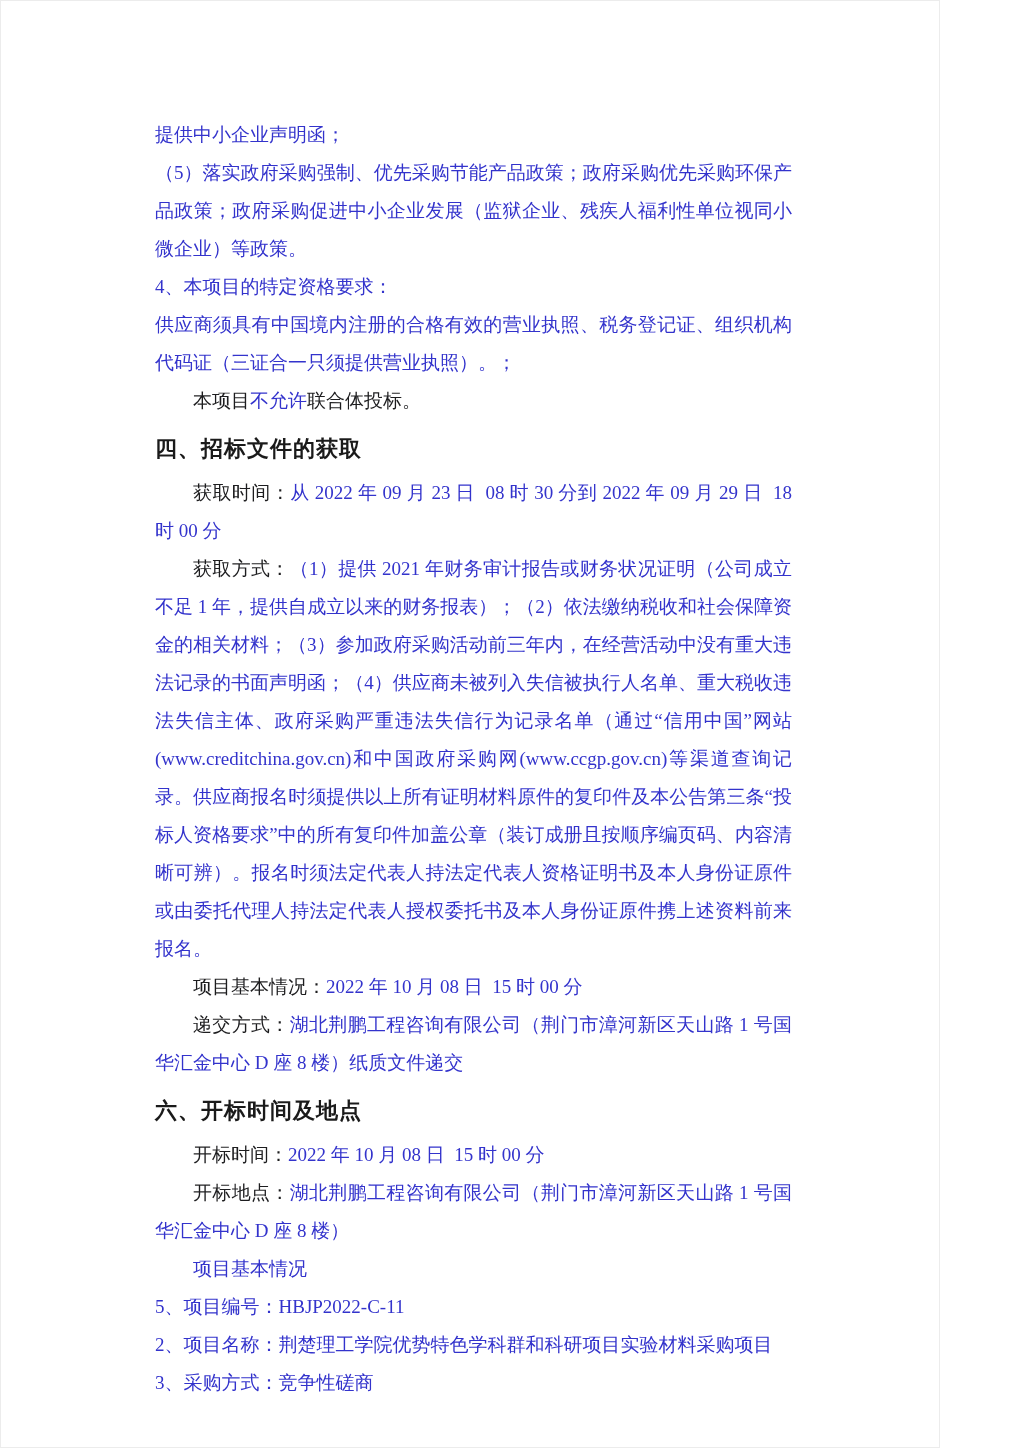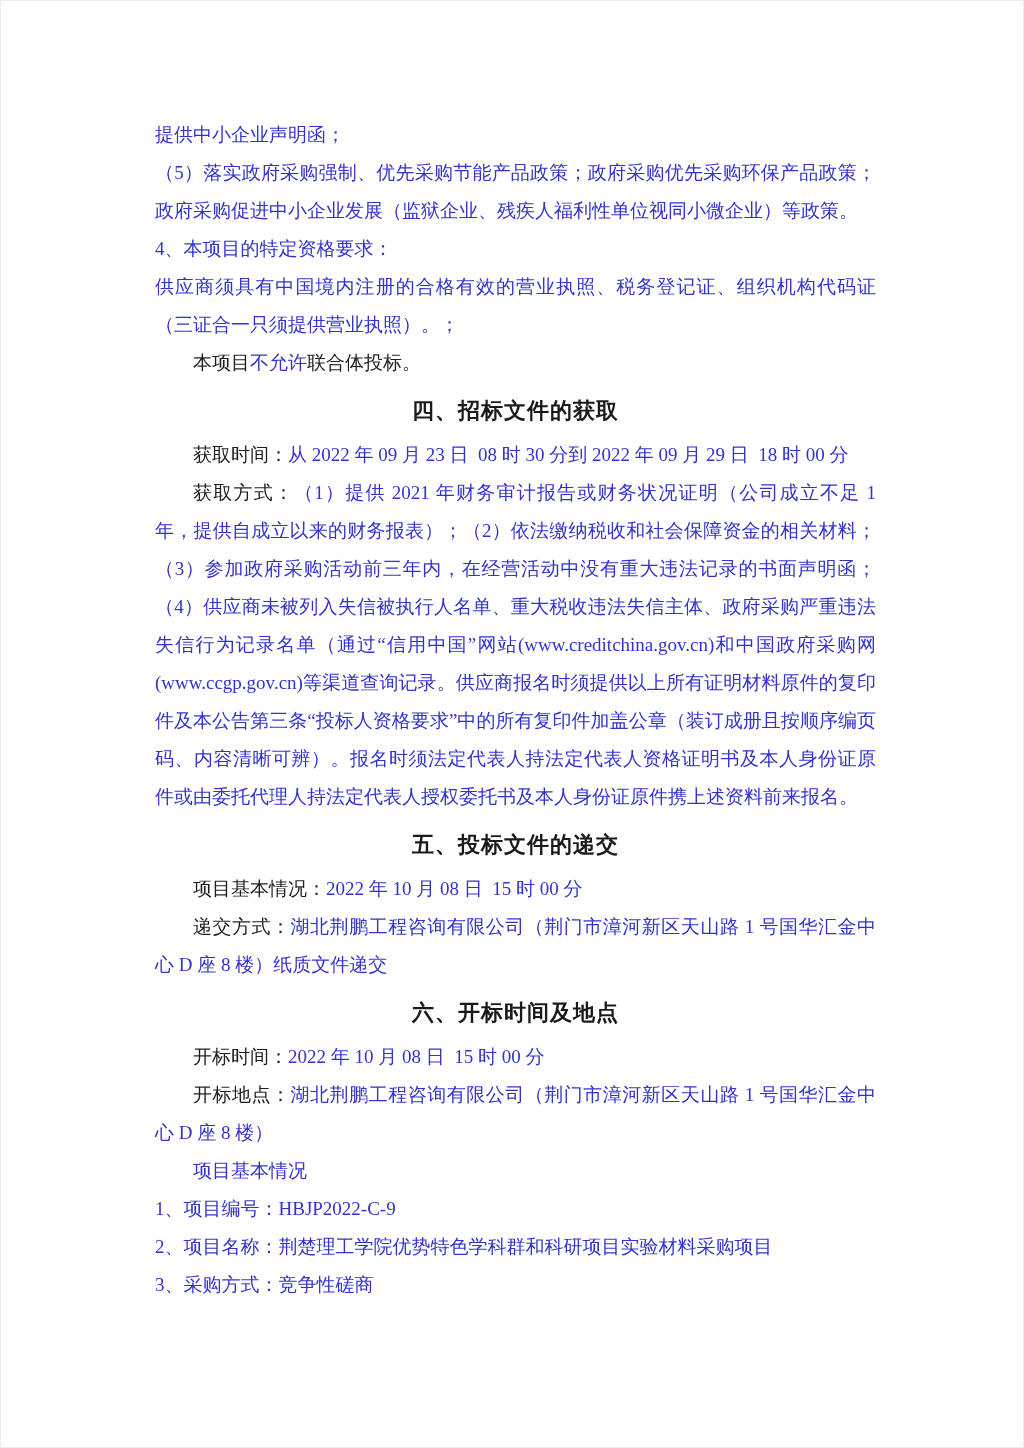--- a/index.html
+++ b/index.html
@@ -1,18 +1,18 @@
 <!DOCTYPE html>
 <html><head>
 <meta charset="utf-8">
 <style>
   html, body { margin: 0; padding: 0; background: #ffffff; }
   .page {
     position: relative;
-    width: 1024px;
+    width: 940px;
     height: 1448px;
     box-sizing: border-box;
     background: #ffffff;
     box-shadow: inset 0 0 0 1px #ececec;
     padding: 116px 148px 40px 155px;
     font-family: "Liberation Serif", "DejaVu Serif", serif;
     font-size: 19px;
     color: #1d1d1f;
     overflow: hidden;
   }
@@ -25,21 +25,21 @@
   .blue { color: #3333cc; }
   .indent { text-indent: 2em; }
   .heading {
     font-family: "Liberation Sans", "DejaVu Sans", sans-serif;
     font-weight: 600;
     font-size: 22px;
     color: #1a1a1a;
     line-height: 42px;
     margin: 8px 0 4px 0;
     letter-spacing: 1px;
-    text-align: center;
+    text-align: left;
   }
   .label { color: #1d1d1f; margin-top: 32px; }
   .em-italic {
     color: #3333cc;
   }
 </style>
 </head>
 <body>
 
 <div class="page">
@@ -53,34 +53,33 @@
   <p class="para blue">供应商须具有中国境内注册的合格有效的营业执照、税务登记证、组织机构代码证（三证合一只须提供营业执照）。；</p>
 
   <p class="para indent"><span class="label">本项目</span><span class="em-italic">不允许</span><span class="label">联合体投标。</span></p>
 
   <h2 class="heading">四、招标文件的获取</h2>
 
   <p class="para indent"><span class="label">获取时间：</span><span class="blue">从 2022 年 09 月 23 日  08 时 30 分到 2022 年 09 月 29 日  18 时 00 分</span></p>
 
   <p class="para indent"><span class="label">获取方式：</span><span class="blue">（1）提供 2021 年财务审计报告或财务状况证明（公司成立不足 1 年，提供自成立以来的财务报表）；（2）依法缴纳税收和社会保障资金的相关材料；（3）参加政府采购活动前三年内，在经营活动中没有重大违法记录的书面声明函；（4）供应商未被列入失信被执行人名单、重大税收违法失信主体、政府采购严重违法失信行为记录名单（通过“信用中国”网站(www.creditchina.gov.cn)和中国政府采购网(www.ccgp.gov.cn)等渠道查询记录。供应商报名时须提供以上所有证明材料原件的复印件及本公告第三条“投标人资格要求”中的所有复印件加盖公章（装订成册且按顺序编页码、内容清晰可辨）。报名时须法定代表人持法定代表人资格证明书及本人身份证原件或由委托代理人持法定代表人授权委托书及本人身份证原件携上述资料前来报名。</span></p>
 
-  <h2 class="heading">五、投标文件的递交</h2>
 
   <p class="para indent"><span class="label">项目基本情况：</span><span class="blue">2022 年 10 月 08 日  15 时 00 分</span></p>
 
   <p class="para indent"><span class="label">递交方式：</span><span class="blue">湖北荆鹏工程咨询有限公司（荆门市漳河新区天山路 1 号国华汇金中心 D 座 8 楼）纸质文件递交</span></p>
 
   <h2 class="heading">六、开标时间及地点</h2>
 
   <p class="para indent"><span class="label">开标时间：</span><span class="blue">2022 年 10 月 08 日  15 时 00 分</span></p>
 
   <p class="para indent"><span class="label">开标地点：</span><span class="blue">湖北荆鹏工程咨询有限公司（荆门市漳河新区天山路 1 号国华汇金中心 D 座 8 楼）</span></p>
 
 
   <p class="para indent blue">项目基本情况</p>
 
-  <p class="para blue">1、项目编号：HBJP2022-C-9</p>
+  <p class="para blue">5、项目编号：HBJP2022-C-11</p>
 
   <p class="para blue">2、项目名称：荆楚理工学院优势特色学科群和科研项目实验材料采购项目</p>
 
   <p class="para blue">3、采购方式：竞争性磋商</p>
 
 </div>
 
 </body></html>

